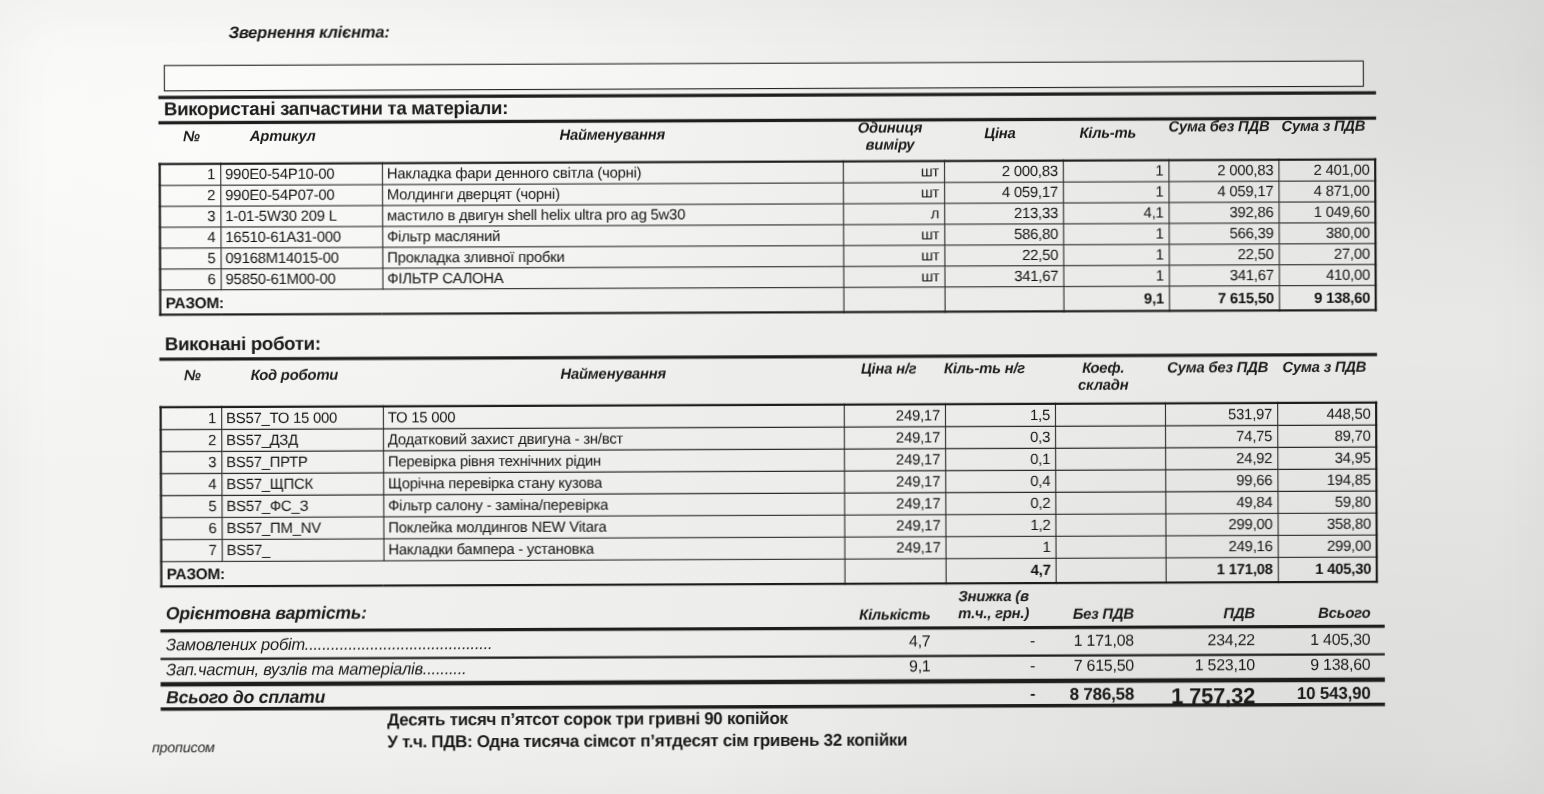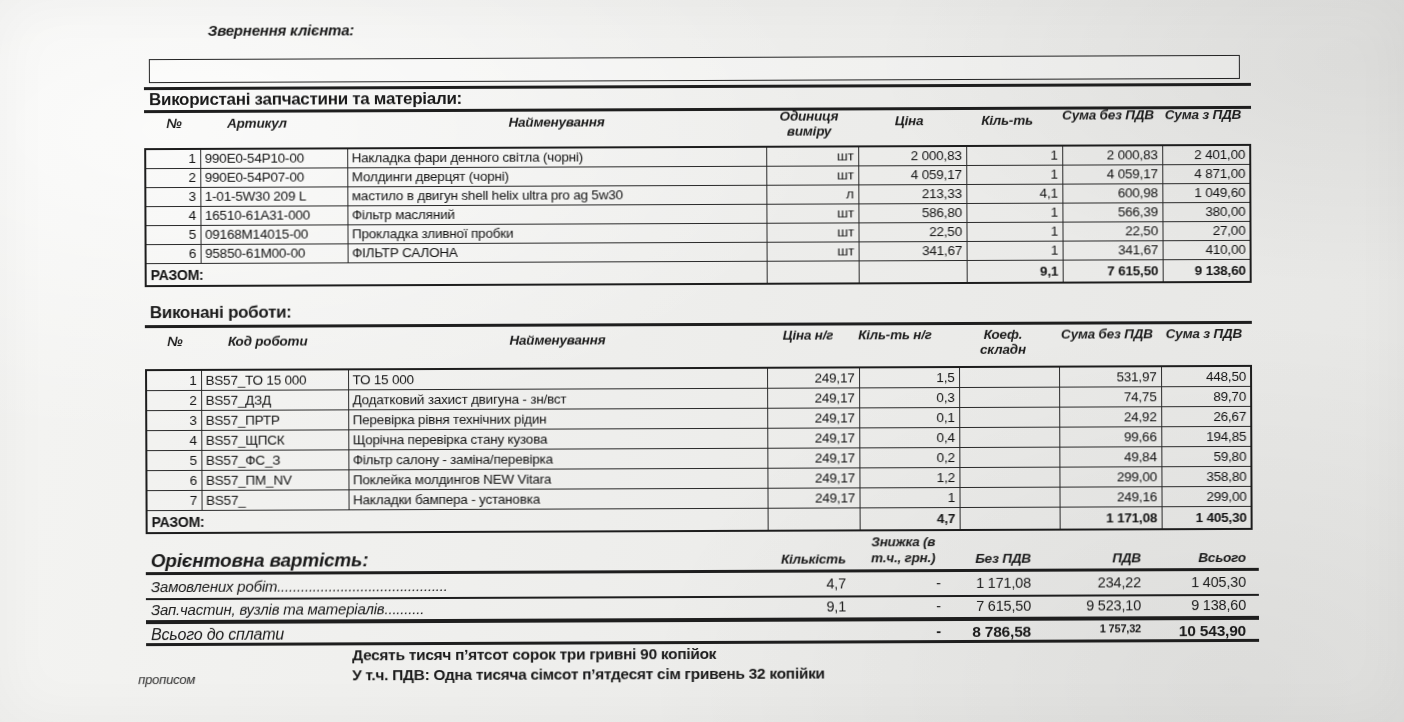--- a/index.html
+++ b/index.html
@@ -23,26 +23,26 @@
   table.grid{border-collapse:collapse;table-layout:fixed;position:absolute;left:145px;width:1105px;
     font-size:13.5px;color:#141414;}
   table.grid{border:2.6px solid #1d1d1d;}
   .grid td{border:1.4px solid #2a2a2a;padding:0 4px;height:18px;line-height:1;
     overflow:hidden;white-space:nowrap;}
   .works td{height:19px;}
   .num{text-align:right;}
   .c-article{padding:0 0 0 2px;}
   .total-row td{font-weight:bold;height:21px;}
   .total-label{text-align:left;padding-left:128px;font-size:14px;}
-  .sum-title{font-style:italic;font-weight:bold;font-size:19px;}
+  .sum-title{font-style:italic;font-weight:bold;font-size:16px;}
   .sum-label{font-style:italic;font-size:15px;white-space:nowrap;}
   .sum-val{position:absolute;text-align:right;font-size:14.5px;}
   .sum-hdr{position:absolute;font-style:italic;font-weight:bold;font-size:13.5px;line-height:1.15;}
   .bold{font-weight:bold;}
-  .bold-italic{font-weight:normal;font-style:italic;}
+  .bold-italic{font-weight:bold;font-style:italic;}
   .footer-words{font-size:15.5px;font-weight:600;letter-spacing:-0.3px;}
   .footer-label{font-style:italic;font-size:13px;color:#2a2a2a;}
 </style>
 </head>
 <body>
 
 <div class="photo-bg">
 <div class="paper">
 
   <div class="abs client-label" style="left:169px;top:20px;margin-left:40px;">Звернення клієнта:</div>
@@ -96,21 +96,21 @@
           <td class="num">4 871,00</td>
         </tr>
 
         <tr>
           <td class="num">3</td>
           <td class="c-article">1-01-5W30 209 L</td>
           <td>мастило в двигун shell helix ultra  pro ag 5w30</td>
           <td class="num">л</td>
           <td class="num">213,33</td>
           <td class="num">4,1</td>
-          <td class="num">600,98</td>
+          <td class="num">392,86</td>
           <td class="num">1 049,60</td>
         </tr>
 
         <tr>
           <td class="num">4</td>
           <td class="c-article">16510-61A31-000</td>
           <td>Фільтр масляний</td>
           <td class="num">шт</td>
           <td class="num">586,80</td>
           <td class="num">1</td>
@@ -199,21 +199,21 @@
         </tr>
 
         <tr>
           <td class="num">3</td>
           <td class="c-article">BS57_ПРТР</td>
           <td>Перевірка рівня технічних рідин</td>
           <td class="num">249,17</td>
           <td class="num">0,1</td>
           <td class="num"></td>
           <td class="num">24,92</td>
-          <td class="num">26,67</td>
+          <td class="num">34,95</td>
         </tr>
 
         <tr>
           <td class="num">4</td>
           <td class="c-article">BS57_ЩПСК</td>
           <td>Щорічна перевірка стану кузова</td>
           <td class="num">249,17</td>
           <td class="num">0,4</td>
           <td class="num"></td>
           <td class="num">99,66</td>
@@ -277,28 +277,28 @@
   <div class="sum-val" style="left:855px;top:576px;width:85px;">-</div>
   <div class="sum-val" style="left:935px;top:576px;width:95px;">1 171,08</div>
   <div class="sum-val" style="left:1040px;top:576px;width:100px;">234,22</div>
   <div class="sum-val" style="left:1145px;top:576px;width:100px;">1 405,30</div>
   <div class="rule" style="left:145px;top:596px;width:1113px;height:1.5px;"></div>
 
   <div class="abs sum-label" style="left:150px;top:599px;">Зап.частин, вузлів та матеріалів..........</div>
   <div class="sum-val" style="left:765px;top:599px;width:80px;">9,1</div>
   <div class="sum-val" style="left:855px;top:599px;width:85px;">-</div>
   <div class="sum-val" style="left:935px;top:599px;width:95px;">7 615,50</div>
-  <div class="sum-val" style="left:1040px;top:599px;width:100px;">9 523,10</div>
+  <div class="sum-val" style="left:1040px;top:599px;width:100px;">1 523,10</div>
   <div class="sum-val" style="left:1145px;top:599px;width:100px;">9 138,60</div>
   <div class="rule" style="left:145px;top:618px;width:1113px;height:3.5px;"></div>
 
   <div class="abs sum-label bold-italic" style="left:150px;top:624px;font-size:16px;">Всього до сплати</div>
   <div class="sum-val bold" style="left:855px;top:624px;width:85px;">-</div>
   <div class="sum-val bold" style="left:935px;top:624px;width:95px;font-size:15.5px;">8 786,58</div>
-  <div class="sum-val bold" style="left:1040px;top:624px;width:100px;font-size:11px;">1 757,32</div>
+  <div class="sum-val bold" style="left:1040px;top:624px;width:100px;font-size:20px;">1 757,32</div>
   <div class="sum-val bold" style="left:1145px;top:624px;width:100px;font-size:15.5px;">10 543,90</div>
   <div class="rule" style="left:145px;top:641px;width:1113px;height:3px;"></div>
 
   <div class="abs footer-label" style="left:137px;top:670px;">прописом</div>
   <div class="abs footer-words" style="left:351px;top:645px;">Десять тисяч п’ятсот сорок три гривні 90 копійок</div>
   <div class="abs footer-words" style="left:351px;top:665px;">У т.ч. ПДВ: Одна тисяча сімсот п’ятдесят сім гривень 32 копійки</div>
 
 </div>
 </div>
 

